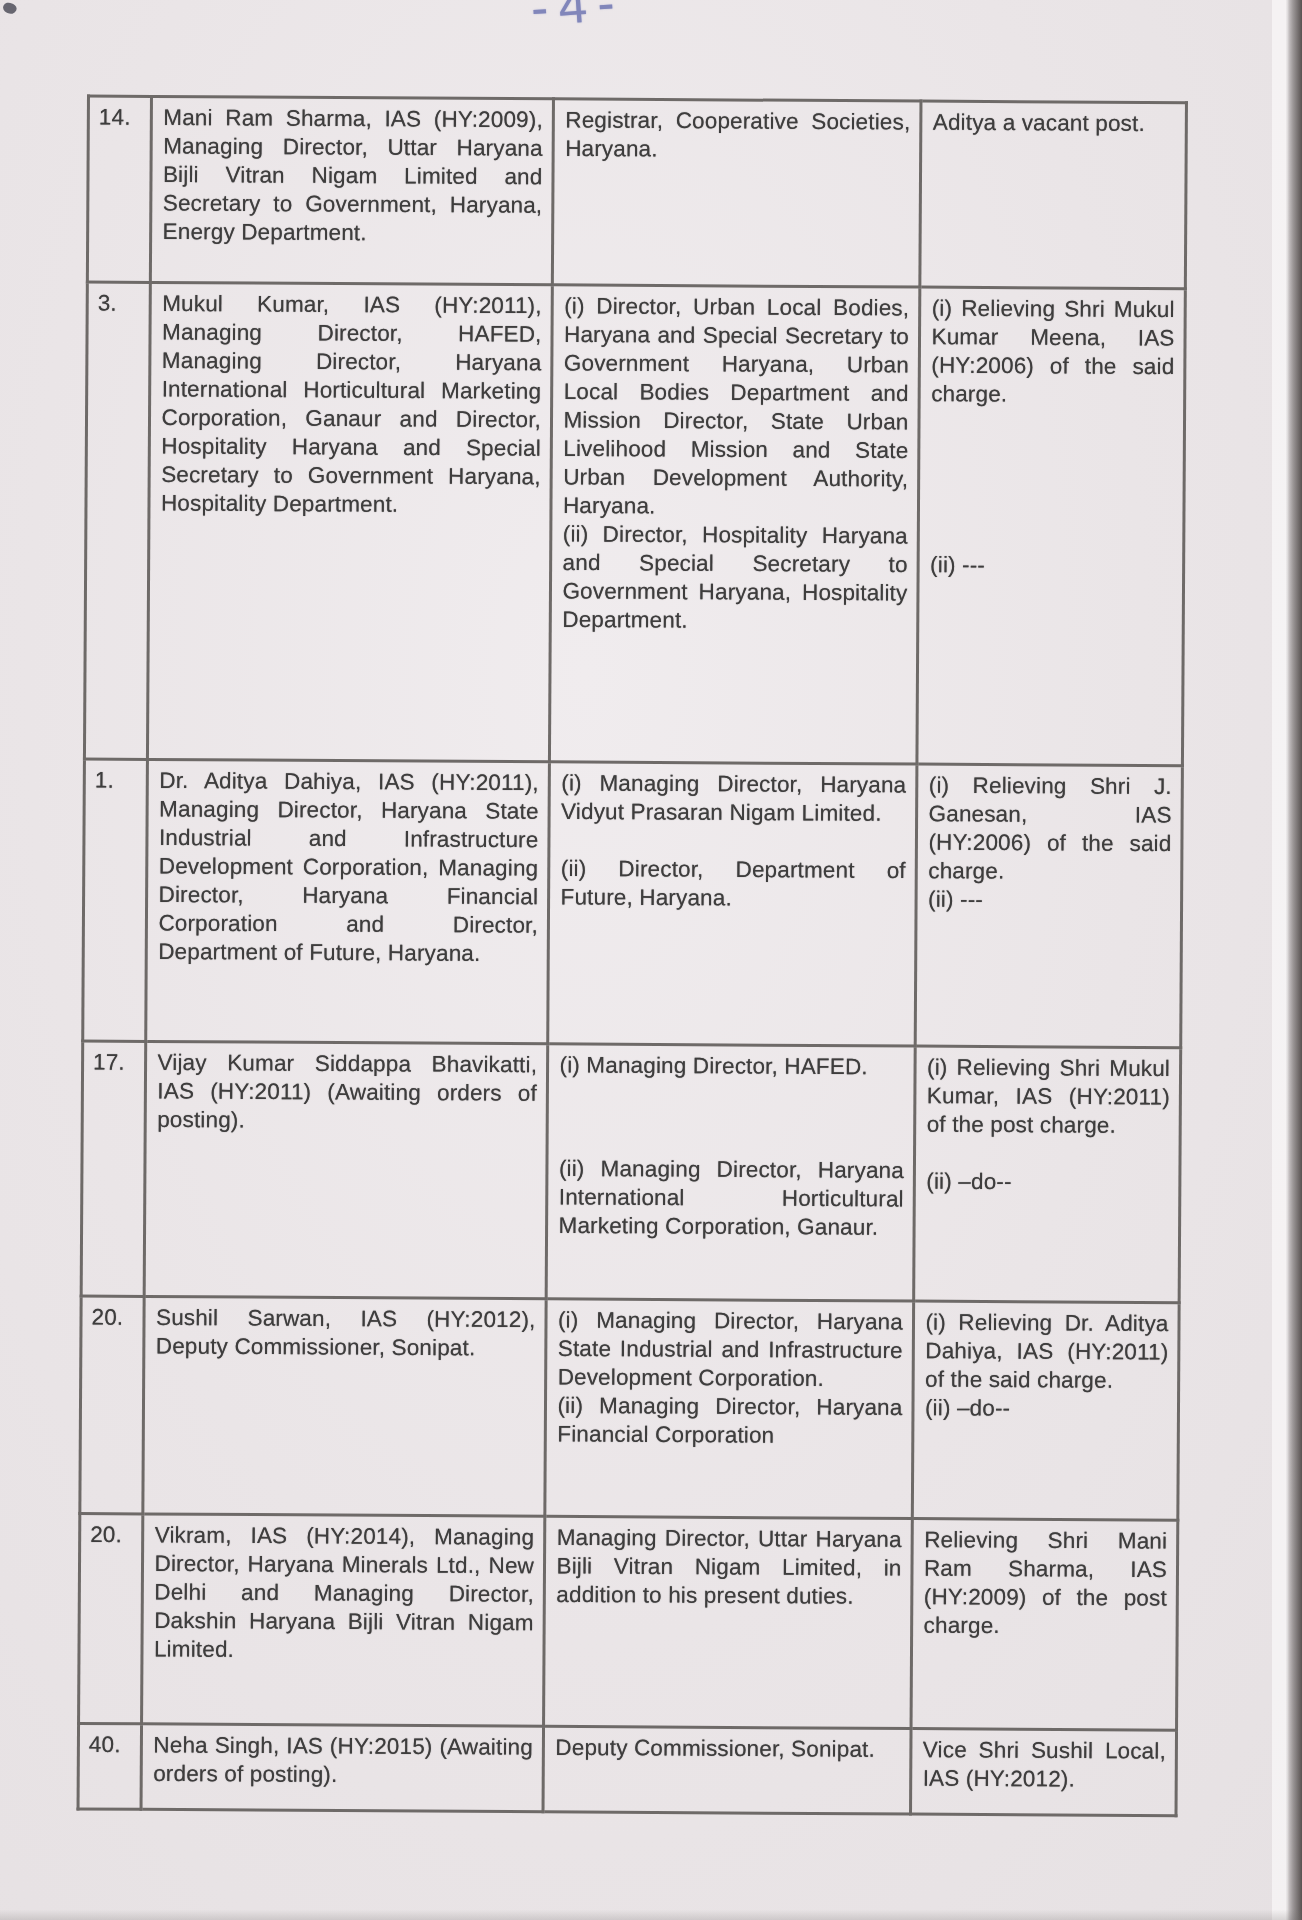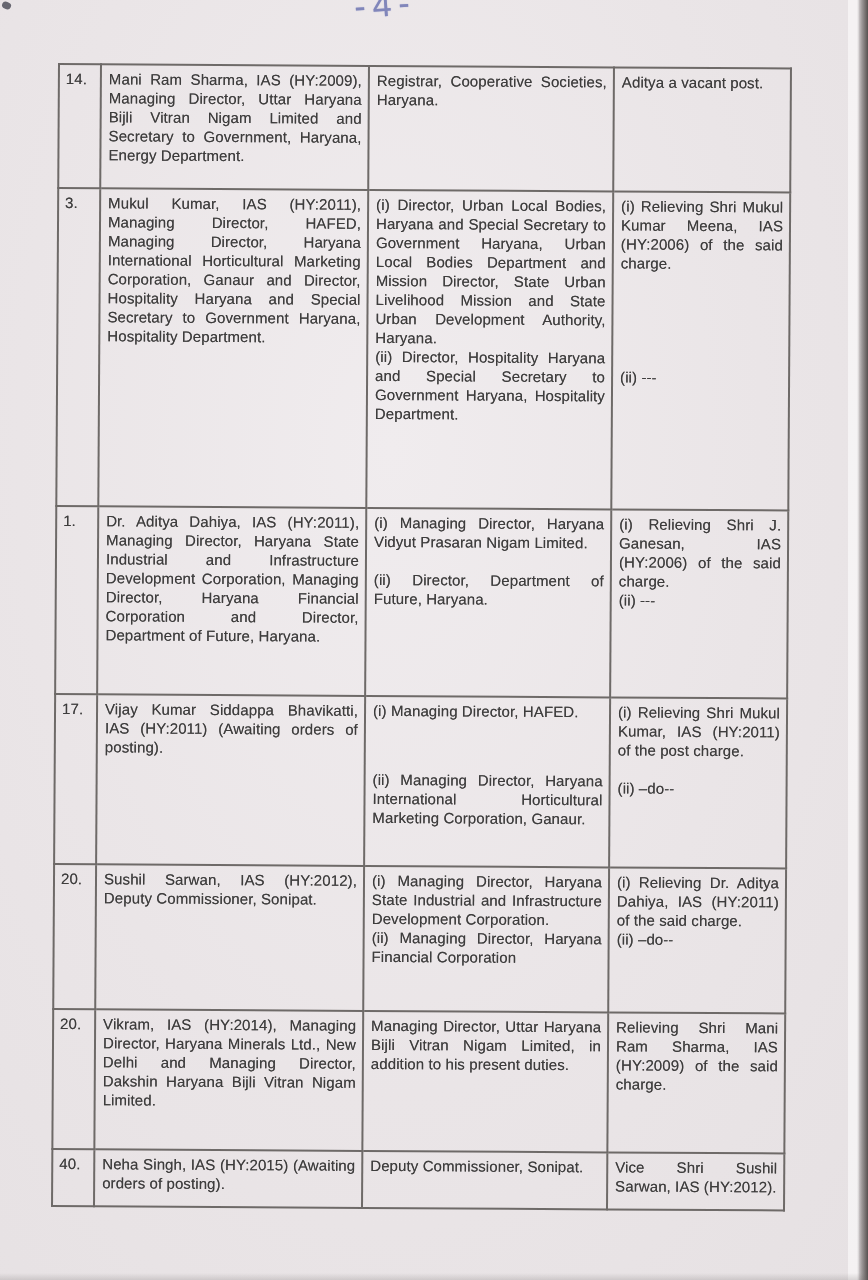--- a/index.html
+++ b/index.html
@@ -171,35 +171,35 @@
         <td class="sno">
             <p>20.</p>
           </td>
         <td>
             <p>Vikram, IAS (HY:2014), Managing Director, Haryana Minerals Ltd., New Delhi and Managing Director, Dakshin Haryana Bijli Vitran Nigam Limited.</p>
           </td>
         <td>
             <p>Managing Director, Uttar Haryana Bijli Vitran Nigam Limited, in addition to his present duties.</p>
           </td>
         <td>
-            <p>Relieving Shri Mani Ram Sharma, IAS (HY:2009) of the said charge.</p>
+            <p>Relieving Shri Mani Ram Sharma, IAS (HY:2009) of the post charge.</p>
           </td>
       </tr>
       <tr style="height:57px">
         <td class="sno">
             <p>40.</p>
           </td>
         <td>
             <p>Neha Singh, IAS (HY:2015) (Awaiting orders of posting).</p>
           </td>
         <td>
             <p>Deputy Commissioner, Sonipat.</p>
           </td>
         <td>
-            <p>Vice Shri Sushil Sarwan, IAS (HY:2012).</p>
+            <p>Vice Shri Sushil Local, IAS (HY:2012).</p>
           </td>
       </tr>
     </tbody>
   </table>
 
   <div class="edge-white"></div>
   <div class="edge-right"></div>
   <div class="edge-bottom"></div>
 </div>
 

